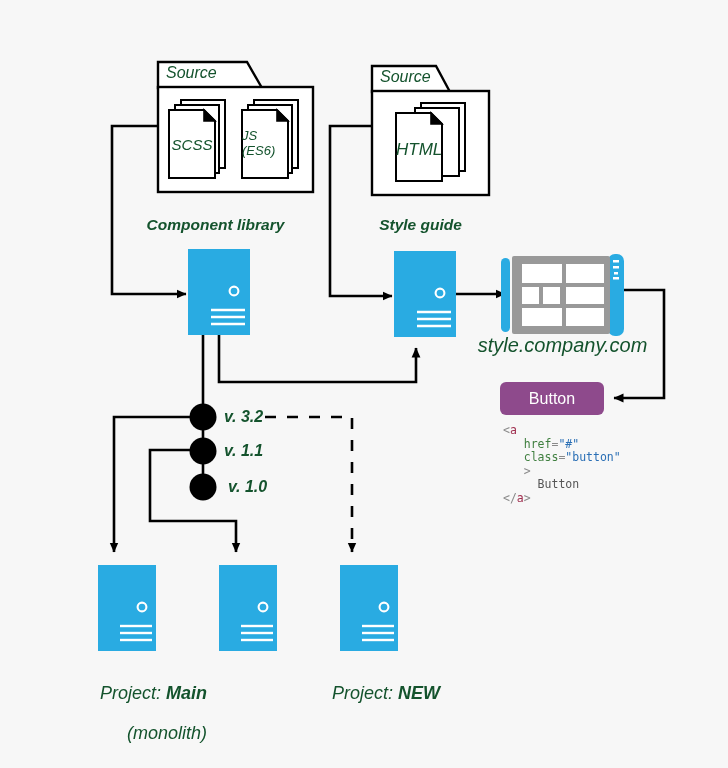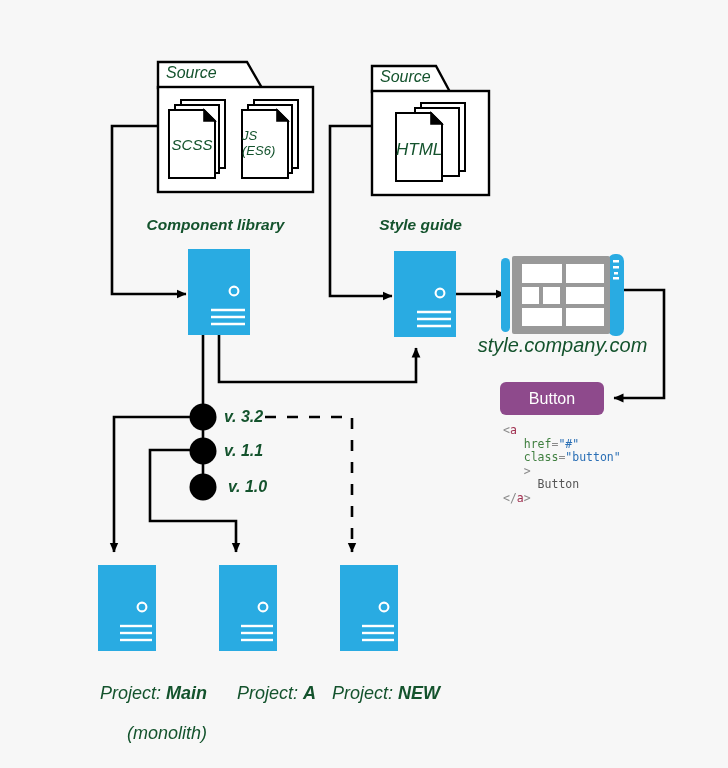--- a/index.html
+++ b/index.html
@@ -257,20 +257,17 @@
 <span class="c-punct">&lt;/</span><span class="c-tag">a</span><span class="c-punct">&gt;</span></div>
 
   <div class="lbl ver-label" style="left:224px; top:408px;">v. 3.2</div>
   <div class="lbl ver-label" style="left:224px; top:442px;">v. 1.1</div>
   <div class="lbl ver-label" style="left:228px; top:478px;">v. 1.0</div>
 
   <div class="lbl proj-label" style="left:47px; top:663px; width:160px;">
     <span>Project: </span><b>Main</b><br>
     <span>(monolith)</span>
   </div>
-  <div class="lbl proj-label" style="left:181px; top:663px; width:135px;">
-    <span>Project: </span><b>A</b>
-  </div>
   <div class="lbl proj-label" style="left:300px; top:663px; width:140px;">
     <span>Project: </span><b>NEW</b>
   </div>
 
 </div>
 
 </body></html>

